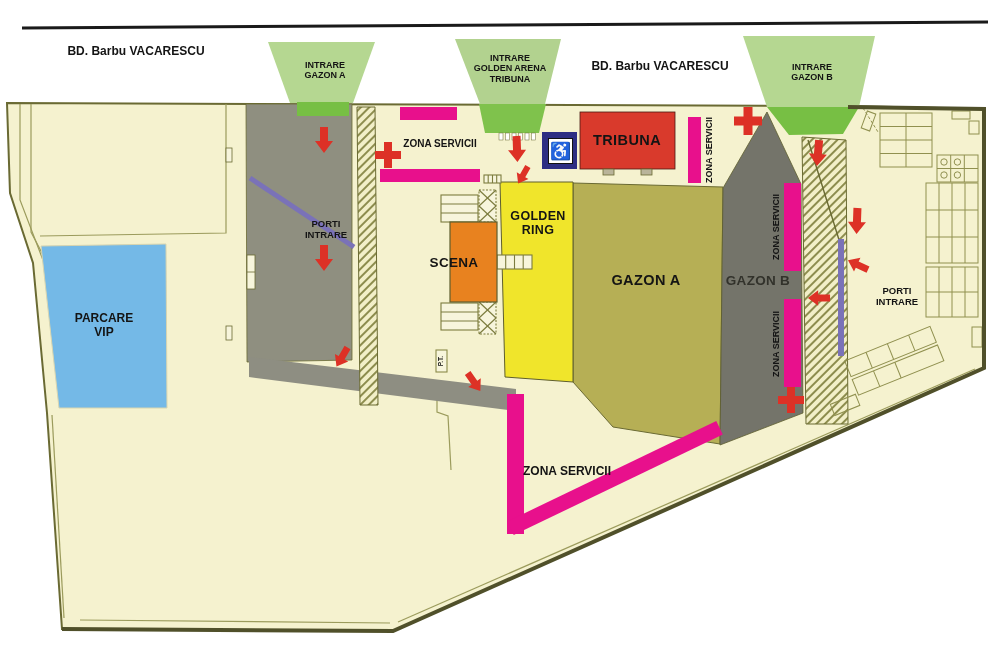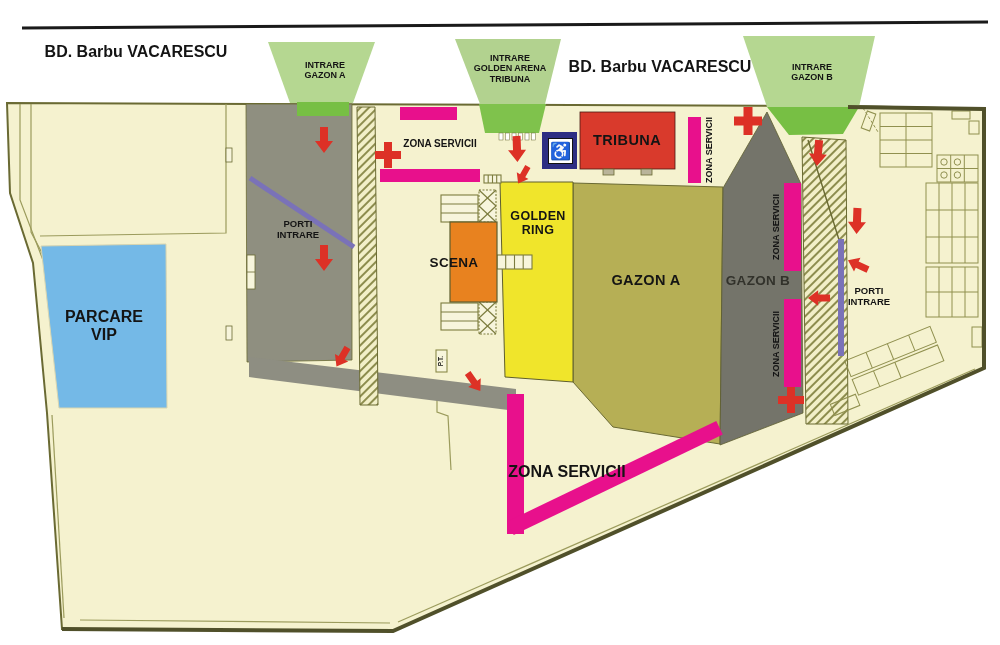--- a/index.html
+++ b/index.html
@@ -2,21 +2,21 @@
 <html><head>
 <meta charset="utf-8">
 <style>
   html,body{margin:0;padding:0;background:#fff;}
   .stage{position:relative;width:1000px;height:645px;background:#ffffff;overflow:hidden;
          font-family:"Liberation Sans",sans-serif;}
   svg.base{position:absolute;left:0;top:0;}
   .lbl{position:absolute;font-weight:bold;color:#141414;white-space:nowrap;
        transform:translate(-50%,-50%);text-align:center;line-height:1.15;}
   .lbl.vert{transform:translate(-50%,-50%) rotate(-90deg);}
-  .s9{font-size:9px;} .s95{font-size:9.5px;} .s10{font-size:10px;} .s105{font-size:16px;}
+  .s9{font-size:9px;} .s95{font-size:9.5px;margin-left:28px;} .s10{font-size:10px;} .s105{font-size:12px;}
   .s12{font-size:12.5px;letter-spacing:.3px;} .s13{font-size:13.5px;letter-spacing:.3px;}
   .s14{font-size:14.5px;letter-spacing:.4px;}
   .title{position:absolute;left:97px;top:583px;font-size:20px;font-weight:bold;
          letter-spacing:.5px;color:#141414;}
   .gzb{color:#32322b;}
   .wc{position:absolute;left:548px;top:138px;width:23px;height:24px;background:#fff;
       border:1.5px solid #111;display:flex;align-items:center;justify-content:center;
       font-size:17px;color:#000;line-height:1;}
   .pt{font-size:6.5px;letter-spacing:0;}
 </style>

